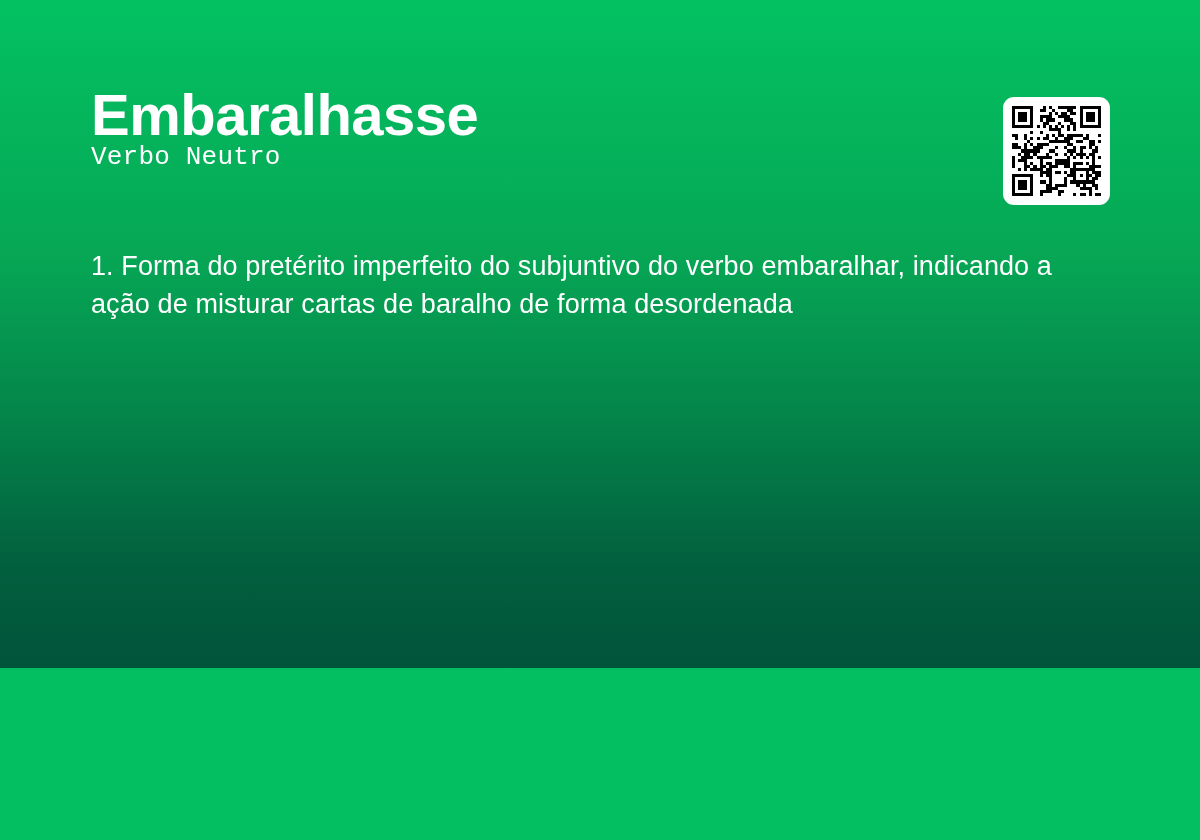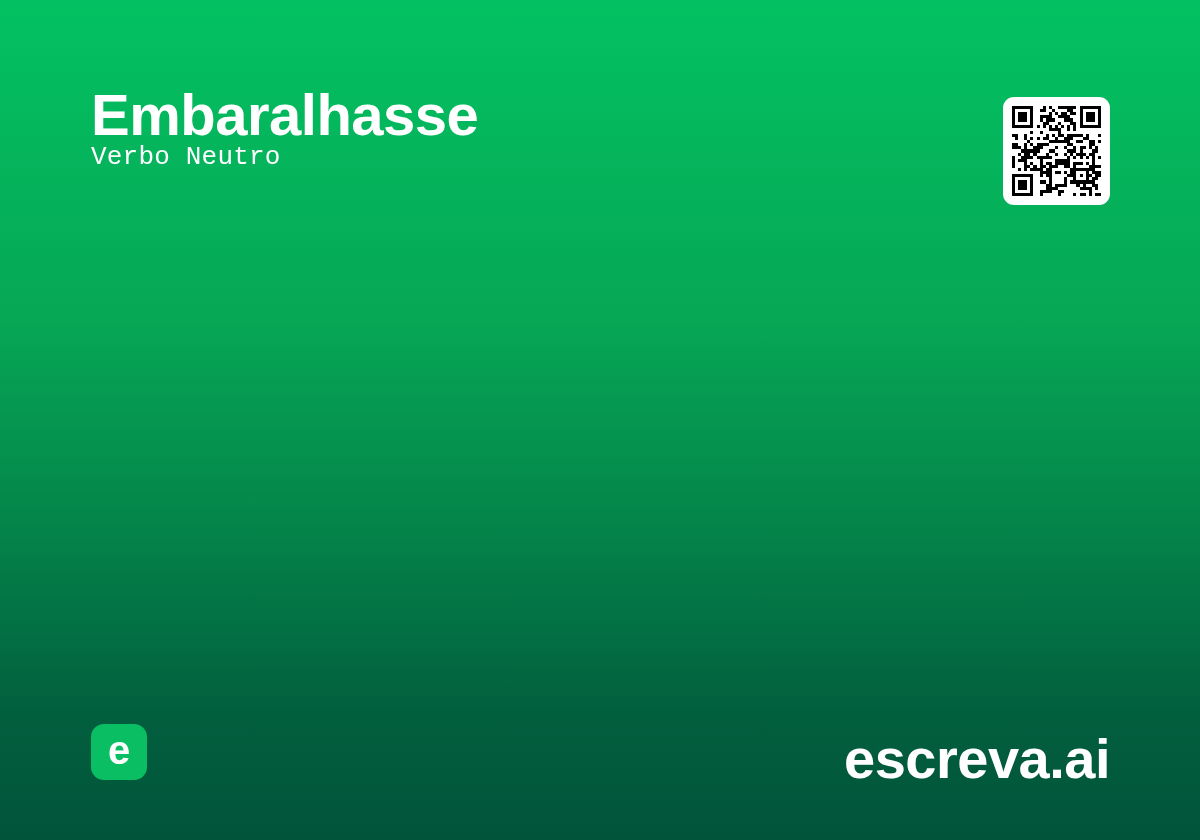--- a/index.html
+++ b/index.html
@@ -11,21 +11,21 @@
   }
 
   body {
     font-family:"Liberation Sans", sans-serif;
     background:#04BE62;
   }
 
   .card {
     position:relative;
     width:1200px;
-    height:840px;
+    height:668px;
     background:linear-gradient(180deg,
       #03C162 0%,
       #06A755 38%,
       #04854A 62%,
       #025F3E 85%,
       #01543A 100%);
     overflow:hidden;
   }
 
   
@@ -129,20 +129,21 @@
 <body>
 
 <div class="card">
 
   <div class="header">
     <div class="word-title">Embaralhasse</div>
     <div class="word-class">Verbo Neutro</div>
   </div>
 
   <div class="definitions">
+    <p class="definition">1. Forma do pretérito imperfeito do subjuntivo do verbo embaralhar, indicando a ação de misturar cartas de baralho de forma desordenada</p>
   </div>
 
   <div class="qr-card">
     <div class="qr-grid" id="qr-grid">
         <i class="on"></i>
         <i class="on"></i>
         <i class="on"></i>
         <i class="on"></i>
         <i class="on"></i>
         <i class="on"></i>

